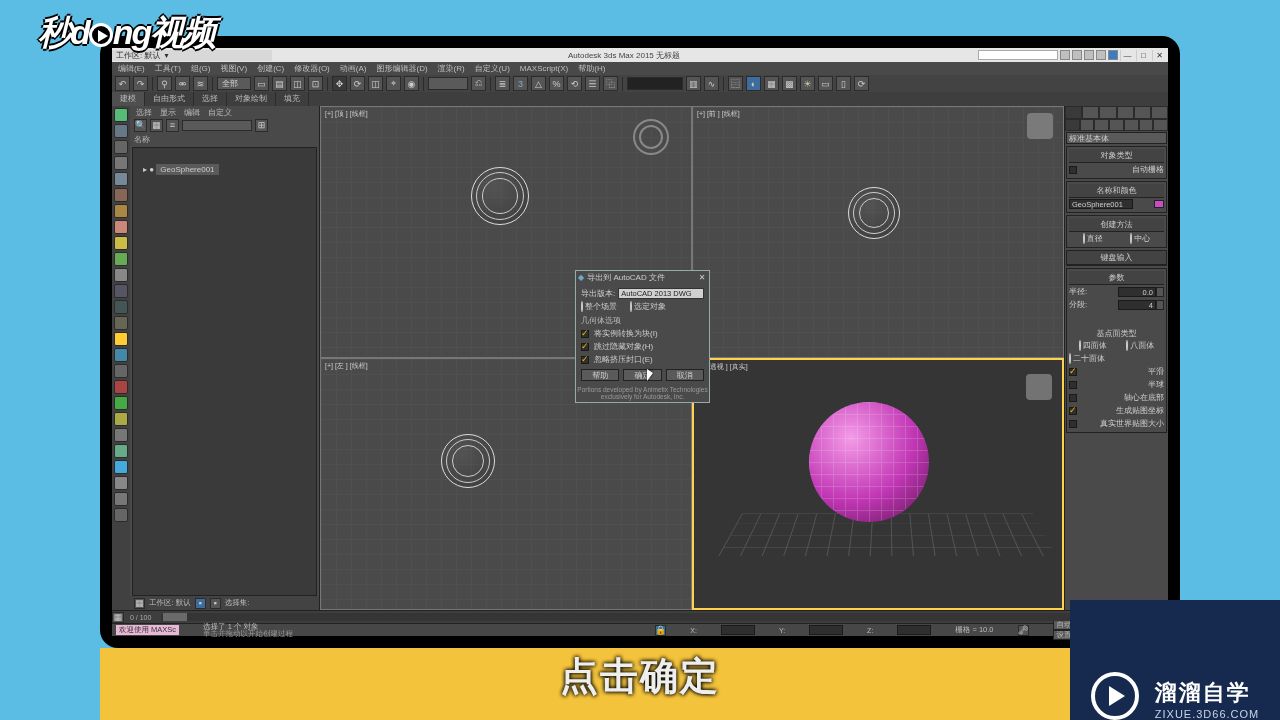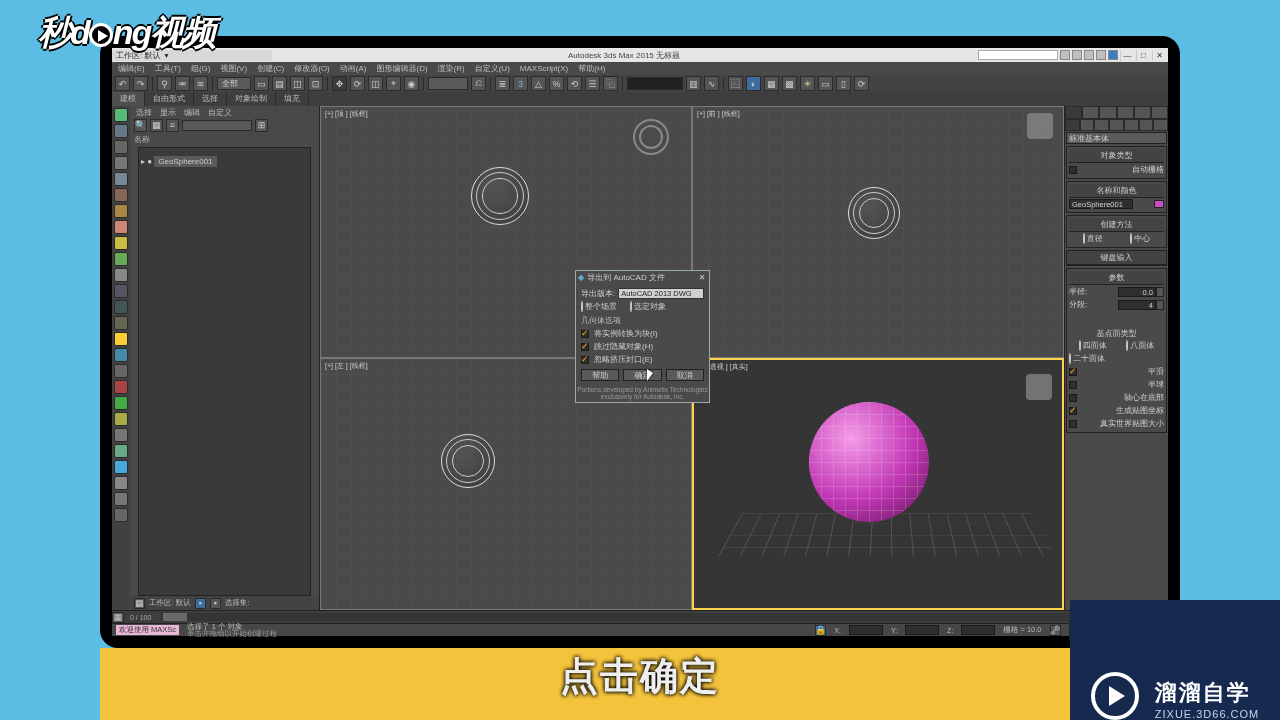--- a/index.html
+++ b/index.html
@@ -27,21 +27,21 @@
   .rtab { padding:1px 8px; font-size:8px; color:#bbb; border-right:1px solid #2b2b2b; }
   .rtab.active { background:#4f4f4f; }
   
   .body { display:flex; height:calc(100% - 14px - 13px - 17px - 14px - 13px - 13px); }
   .leftbar { width:18px; background:#414141; display:flex; flex-direction:column; gap:2px; padding-top:2px; align-items:center; }
   .licon { width:14px; height:14px; border:1px solid #2b2b2b; border-radius:2px;}
   .scene-panel { width:190px; background:#494949; border-right:1px solid #222; display:flex; flex-direction:column; }
   .scene-hdr { height:12px; display:flex; gap:8px; font-size:8px; color:#bbb; padding:0 6px; align-items:center; }
   .scene-tools { height:14px; display:flex; gap:3px; padding:0 4px; align-items:center; }
   .scene-label { font-size:8px; color:#bbb; padding:2px 4px; }
-  .scene-tree { flex:1; background:#3a3a3a; border:1px solid #222; margin:0 8px; padding:2px; }
+  .scene-tree { flex:1; background:#3a3a3a; border:1px solid #222; margin:0 2px; padding:10px; }
   .tree-item { font-size:8px; color:#ccc; background:#5a5a5a; padding:1px 4px; display:inline-block; }
   .viewports { flex:1; position:relative; background:#2b2b2b; }
   .vp { position:absolute; background:#4a4a4a; border:1px solid #777; }
   .vp-label { position:absolute; top:2px; left:4px; font-size:7px; color:#ccc; }
   .vp1 { left:0; top:0; width:50%; height:50%; }
   .vp2 { left:50%; top:0; width:50%; height:50%; }
   .vp3 { left:0; top:50%; width:50%; height:50%; }
   .vp4 { left:50%; top:50%; width:50%; height:50%; border:2px solid #ffd24d; }
   .grid { position:absolute; inset:0; background-image:linear-gradient(#555 1px,transparent 1px),linear-gradient(90deg,#555 1px,transparent 1px); background-size:15px 15px; opacity:.5; }
   .wire-sphere { border-radius:50%; border:1px solid #ddd; position:absolute; background:radial-gradient(circle at 40% 35%, rgba(255,255,255,.05), rgba(0,0,0,.2)); }
@@ -65,21 +65,21 @@
   .cp-btn.sel { background:#3774a8; }
   .cp-hdr { text-align:center; background:#434343; border-bottom:1px solid #222; padding:1px; font-size:8px; }
   .cp-row { display:flex; align-items:center; justify-content:space-between; padding:1px 0; }
   .cp-input { width:38px; height:10px; background:#2f2f2f; border:1px solid #1a1a1a; text-align:right; padding:0 2px; font-size:7.5px; }
   .spinner { width:8px; height:10px; background:#555; border:1px solid #222; }
   .swatch { width:10px; height:8px; background:#c84cc2; border:1px solid #222; }
   .chk { width:8px; height:8px; background:#2f2f2f; border:1px solid #1a1a1a; display:inline-block; margin-right:2px; position:relative; }
   .chk.on::after{content:"✓"; position:absolute; top:-3px; left:-1px; font-size:9px; color:#ffb400;}
   
   .timeline { height:13px; background:#3e3e3e; border-top:1px solid #222; display:flex; align-items:center; font-size:7px; color:#aaa; }
-  .status { height:13px; background:#474747; border-top:1px solid #222; display:flex; align-items:center; font-size:7.5px; color:#bbb; gap:8px; padding:2px 4px; }
+  .status { height:13px; background:#474747; border-top:1px solid #222; display:flex; align-items:center; font-size:7.5px; color:#bbb; gap:24px; padding:2px 4px; }
   .status .pink { background:#e9b8d6; color:#333; padding:0 3px; }
   
   .dialog { position:absolute; left:575px; top:270px; width:135px; background:#4a4a4a; border:1px solid #9aa; font-size:8px; color:#ccc; }
   .dlg-title { height:12px; background:#4a4a4a; display:flex; align-items:center; gap:3px; padding:0 2px; }
   .dlg-title .x { margin-left:auto; width:10px; text-align:center; color:#ccc; }
   .dlg-body { padding:3px 5px; }
   .dlg-row { display:flex; align-items:center; gap:3px; margin:2px 0; }
   .dlg-drop { flex:1; height:11px; background:#d0d0d0; color:#222; border:1px solid #333; font-size:7.5px; padding:0 2px; display:flex; align-items:center; }
   .radio { width:7px; height:7px; border-radius:50%; border:1px solid #ccc; margin-right:2px; position:relative; }
   .radio.on::after{content:""; position:absolute; inset:1px; background:#ccc; border-radius:50%;}

